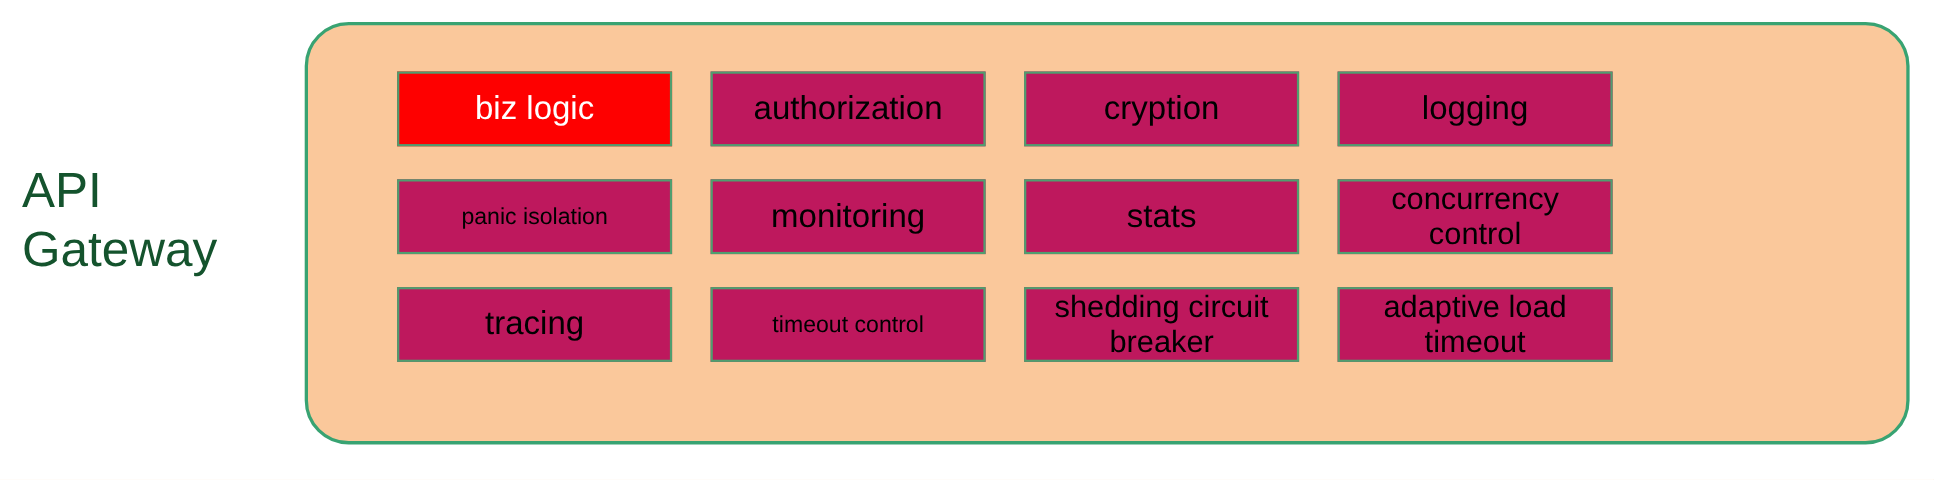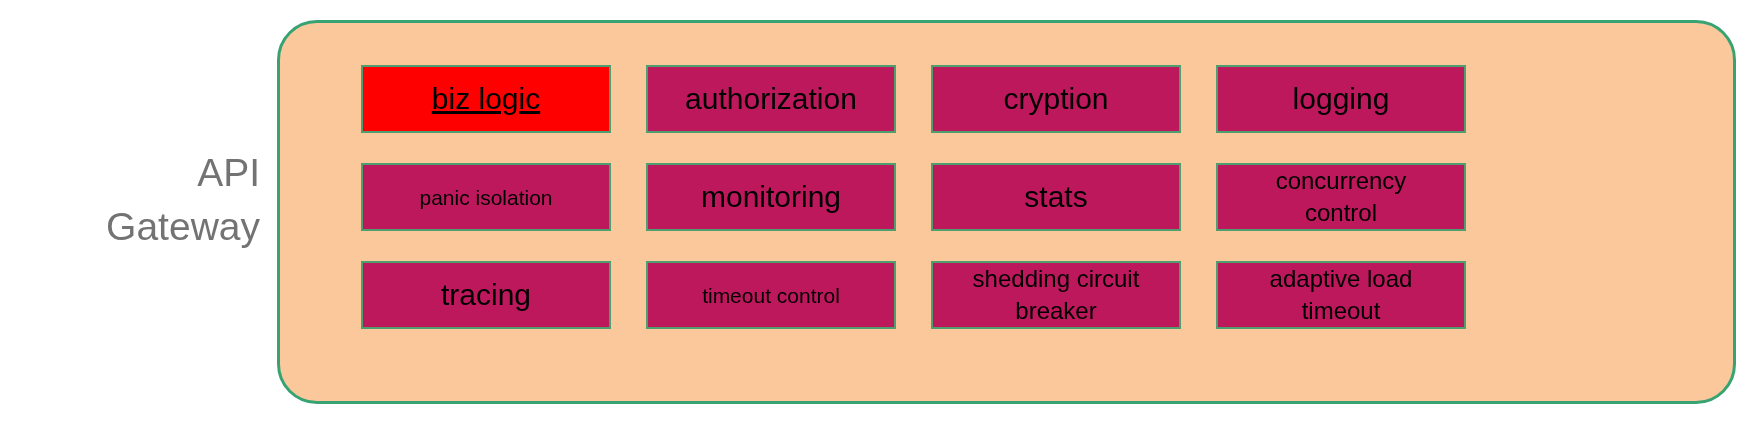--- a/index.html
+++ b/index.html
@@ -19,24 +19,24 @@
     height: 436px;
     background: #ffffff;
   }
 
   
   #gateway-label {
     position: absolute;
     left: 20px;
     top: 146px;
     width: 240px;
-    text-align: right;
-    font-size: 39px;
+    text-align: left;
+    font-size: 45px;
     line-height: 54px;
-    color: #737373;
+    color: #14532d;
     white-space: pre-line;
     letter-spacing: 0px;
   }
 
   
   #gateway-container {
     position: absolute;
     left: 277px;
     top: 20px;
     width: 1459px;
@@ -73,29 +73,28 @@
     line-height: 34px;
     padding: 0 4px;
   }
 
   .feature-box.small {
     font-size: 21px;
     line-height: 31px;
   }
 
   .feature-box.two-line {
-    font-size: 24px;
+    font-size: 28px;
     line-height: 32px;
     white-space: pre-line;
   }
 
   .feature-box.highlight {
     background: #fe0000;
-    color: #000000;
-    text-decoration: underline;
+    color: #ffffff;
   }
 </style>
 </head>
 <body>
 
 <div id="canvas">
 
   <div id="gateway-label">API
 Gateway</div>
 

